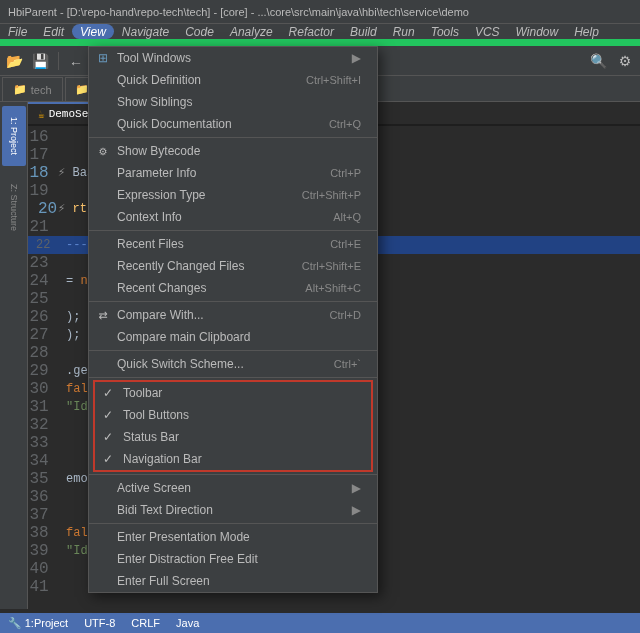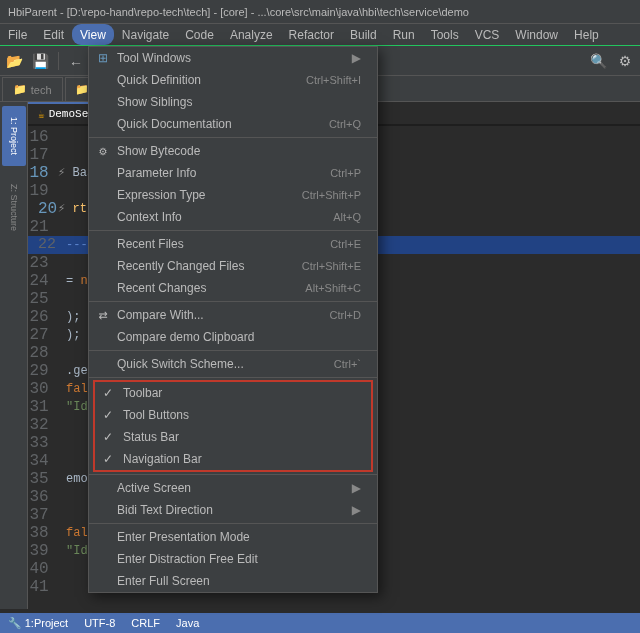--- a/index.html
+++ b/index.html
@@ -24,22 +24,23 @@
       align-items: center;
       border-bottom: 1px solid #555;
     }
 
     
     .menu-bar {
       background: #3c3f41;
       display: flex;
       align-items: center;
       height: 22px;
-      border-bottom: 1px solid #22c55e;
+      border-bottom: 7px solid #22c55e;
       font-size: 12px;
+      font-style: italic;
     }
     .menu-item {
       color: #bbbbbb;
       padding: 2px 8px;
       cursor: pointer;
       height: 100%;
       display: flex;
       align-items: center;
     }
     .menu-item:hover, .menu-item.active {
@@ -400,21 +401,21 @@
       <div class="code-line">
           <span class="line-num" style="color:#6897bb;padding-left:10px;">20</span>
           <span class="code-content"><span style="color:#888;">⚡</span> <span class="fn">rt</span><span style="color:#a9b7c6;">(Demo demo) {</span></span>
         </div>
       <div class="code-line">
           <span class="line-num">21</span>
           <span class="code-content"></span>
         </div>
 
       <div class="code-line service-insert-bar" style="height:18px;line-height:18px;">
-        <span style="color:#606366;width:30px;display:inline-block;text-align:center;padding-right:8px;font-size:15px;">22</span>
+        <span style="color:#606366;width:30px;display:inline-block;text-align:left;padding-right:8px;font-size:12px;">22</span>
         <span style="color:#5e87d0;">---------- Service Insert ----------</span>
       </div>
       <div class="code-line">
           <span class="line-num">23</span>
           <span class="code-content"></span>
         </div>
       <div class="code-line">
           <span class="line-num">24</span>
           <span class="code-content"><span style="color:#a9b7c6;padding-left:8px;">= <span class="kw">new</span> <span class="cls">HashMap</span>&lt;&gt;();</span></span>
         </div>
@@ -540,21 +541,21 @@
       <span>Recent Changes</span>
       <span class="shortcut">Alt+Shift+C</span>
     </div>
     <div class="dropdown-sep"></div>
     <div class="dropdown-item">
       <span class="icon-left" style="font-size:11px;">⇄</span>
       <span>Compare With...</span>
       <span class="shortcut">Ctrl+D</span>
     </div>
     <div class="dropdown-item">
-      <span>Compare demo Clipboard</span>
+      <span>Compare main Clipboard</span>
     </div>
     <div class="dropdown-sep"></div>
     <div class="dropdown-item">
       <span>Quick Switch Scheme...</span>
       <span class="shortcut">Ctrl+`</span>
     </div>
     <div class="dropdown-sep"></div>
 
     <div style="border: 2px solid #c0392b; margin: 2px 4px;">
       <div class="dropdown-item">

